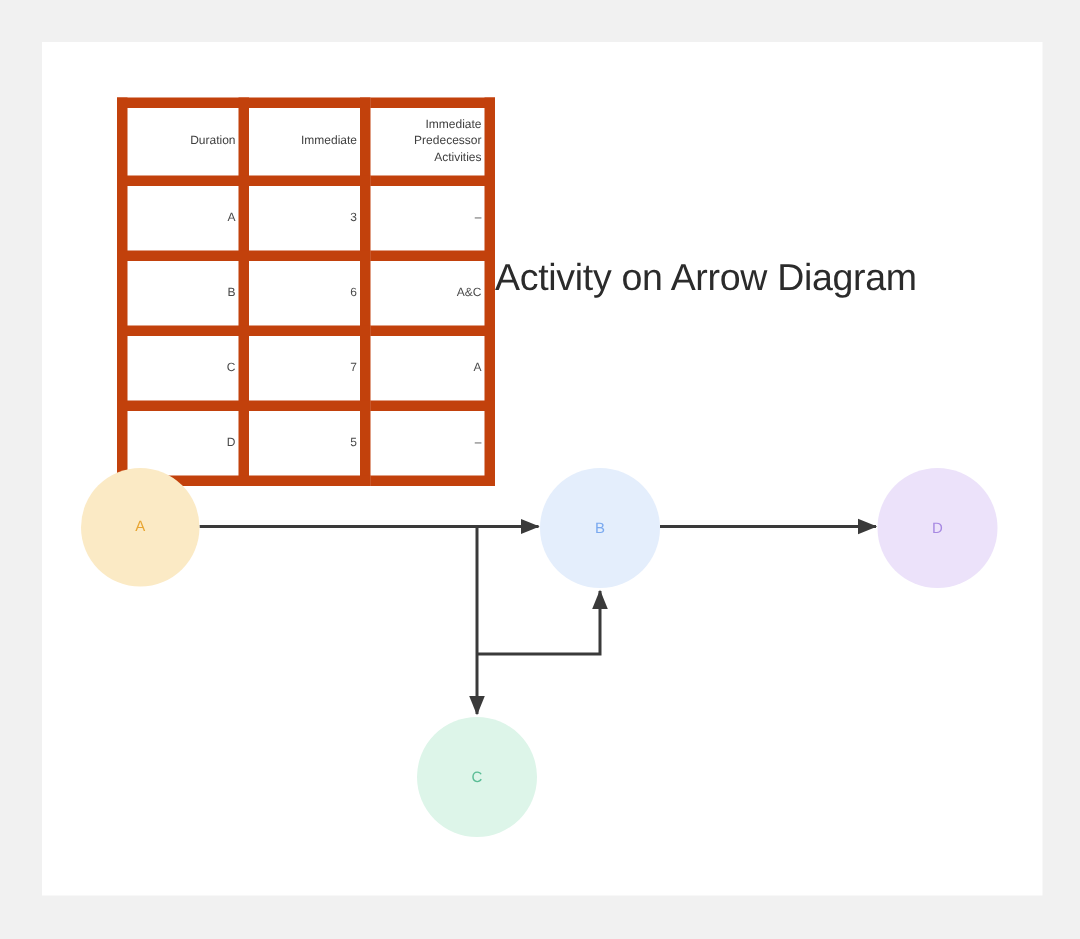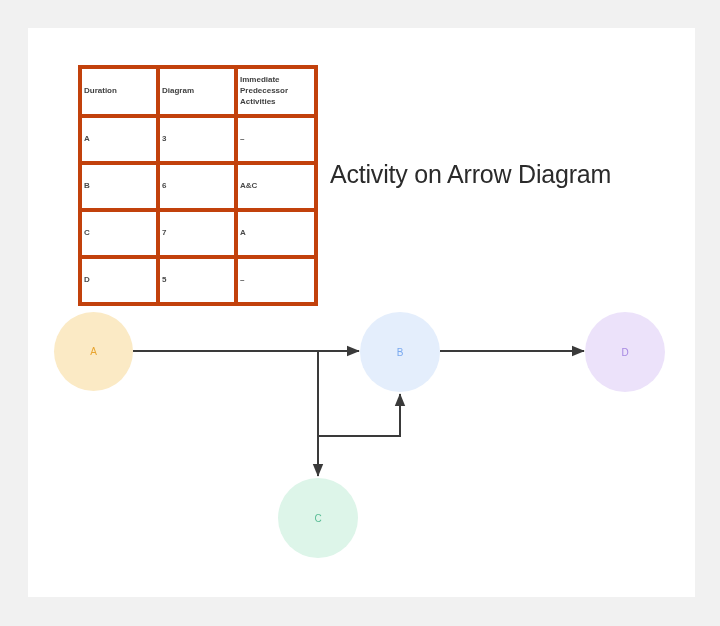--- a/index.html
+++ b/index.html
@@ -36,46 +36,46 @@
   #activity-table {
     position: absolute;
     left: 50px;      
     top: 37px;       
     width: 212px;
     border-collapse: collapse;
     table-layout: fixed;
   }
   #activity-table td,
   #activity-table th {
-    border: 4px solid #c2410c;
-    text-align: left;
+    border: 7px solid #c2410c;
+    text-align: right;
     vertical-align: middle;
     color: #4a4a4a;
-    font-weight: bold;
+    font-weight: normal;
     font-size: 8px;
     line-height: 1.35;
     padding: 0 2px;
   }
   #activity-table thead th {
     height: 45px;
     color: #3f3f3f;
   }
   #activity-table tbody td {
     height: 43px;
     font-size: 8px;
   }
   .col-activity { width: 70px; }
   .col-duration { width: 70px; }
   .col-predecessor { width: 72px; }
 
   
   #diagram-title {
     position: absolute;
     left: 302px;    
-    top: 132px;     
+    top: 143px;     
     font-size: 25px;
     color: #2b2b2b;
     letter-spacing: -0.2px;
     white-space: nowrap;
   }
 
   
   #connectors {
     position: absolute;
     left: 0;
@@ -132,21 +132,21 @@
 <body>
 
 <div id="canvas">
 
   <div id="card">
 
     <table id="activity-table">
       <thead>
         <tr>
           <th class="col-activity">Duration</th>
-          <th class="col-duration">Diagram</th>
+          <th class="col-duration">Immediate</th>
           <th class="col-predecessor">Immediate Predecessor Activities</th>
         </tr>
       </thead>
       <tbody>
         <tr>
           <td>A</td>
           <td>3</td>
           <td>–</td>
         </tr>
         <tr>

